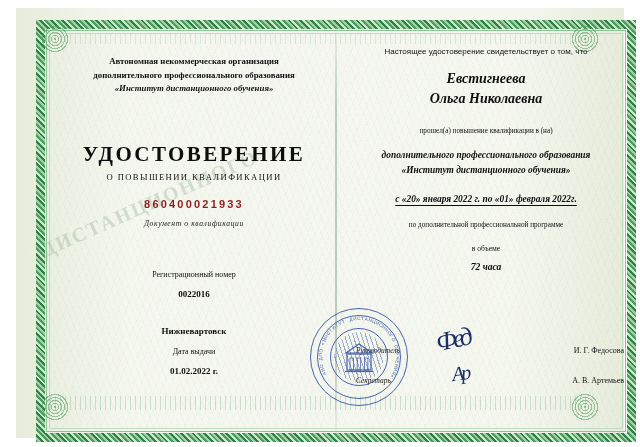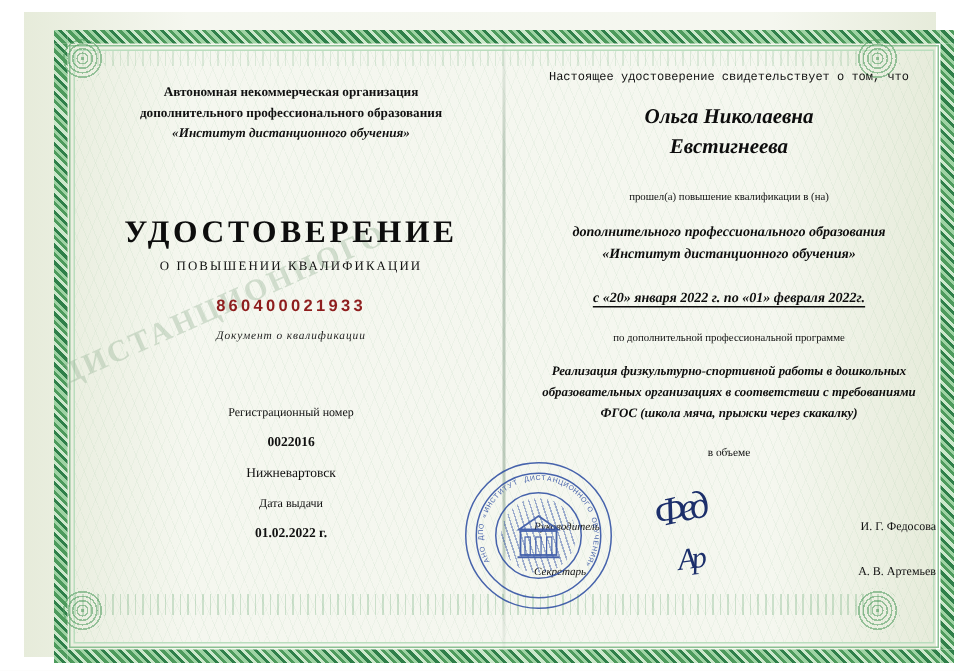--- a/index.html
+++ b/index.html
@@ -228,23 +228,23 @@
     font-size: 9px;
     font-weight: 700;
     color: #111;
   }
   .city-label {
     margin-top: 7px;
     font-size: 8px;
     color: #111;
   }
   .city-value {
-    margin-top: 11px;
+    margin-top: 27px;
     font-size: 9px;
-    font-weight: 400;
+    font-weight: 700;
     color: #111;
   }
   .date-label {
     margin-top: 11px;
     font-size: 8px;
     color: #111;
   }
   .date-value {
     margin-top: 10px;
     font-size: 9px;
@@ -260,21 +260,21 @@
     width: 280px;
     height: 386px;
     color: #111;
     text-align: center;
   }
 
   .r-intro {
     margin-top: 9px;
     font-size: 8px;
     color: #111;
-    font-family: Liberation Mono, monospace;
+    font-family: Liberation Sans, sans-serif;
     text-align: center;
   }
 
   .r-name {
     margin-top: 13px;
     font-size: 14px;
     font-weight: 700;
     font-style: italic;
     line-height: 1.45;
     color: #0d0d0d;
@@ -523,42 +523,38 @@
       <div class="city-value">Нижневартовск</div>
 
       <div class="date-label">Дата выдачи</div>
       <div class="date-value">01.02.2022 г.</div>
     </div>
 
     <div class="right-page">
       <div class="r-intro">Настоящее удостоверение свидетельствует о том, что</div>
 
       <div class="r-name">
+        <div>Евстигнеева</div>
         <div>Ольга Николаевна</div>
-        <div>Евстигнеева</div>
       </div>
 
       <div class="r-passed">прошел(а) повышение квалификации в (на)</div>
 
       <div class="r-org">
         <div>дополнительного профессионального образования</div>
         <div>«Институт дистанционного обучения»</div>
       </div>
 
       <div class="r-period">с «20» января 2022 г. по «01» февраля 2022г.</div>
 
       <div class="r-program-label">по дополнительной профессиональной программе</div>
 
-      <div class="r-program">
-        <div>Реализация физкультурно-спортивной работы в дошкольных</div>
-        <div>образовательных организациях в соответствии с требованиями</div>
-        <div>ФГОС (школа мяча, прыжки через скакалку)</div>
-      </div>
 
       <div class="r-volume-label">в объеме</div>
+      <div class="r-volume">72 часа</div>
 
       <div class="sig-rows">
         <div class="sig-row">
           <div class="sig-role">Руководитель</div>
           <div class="sig-mark">
             <div class="sig-ink-1">Фед</div>
           </div>
           <div class="sig-person">И. Г. Федосова</div>
         </div>
         <div class="sig-row">

